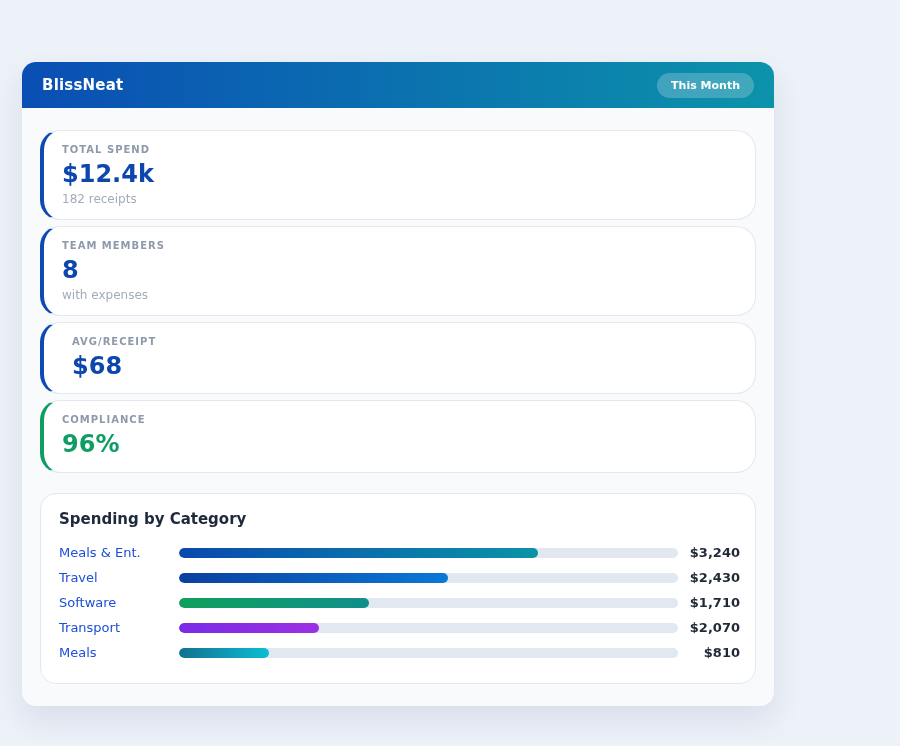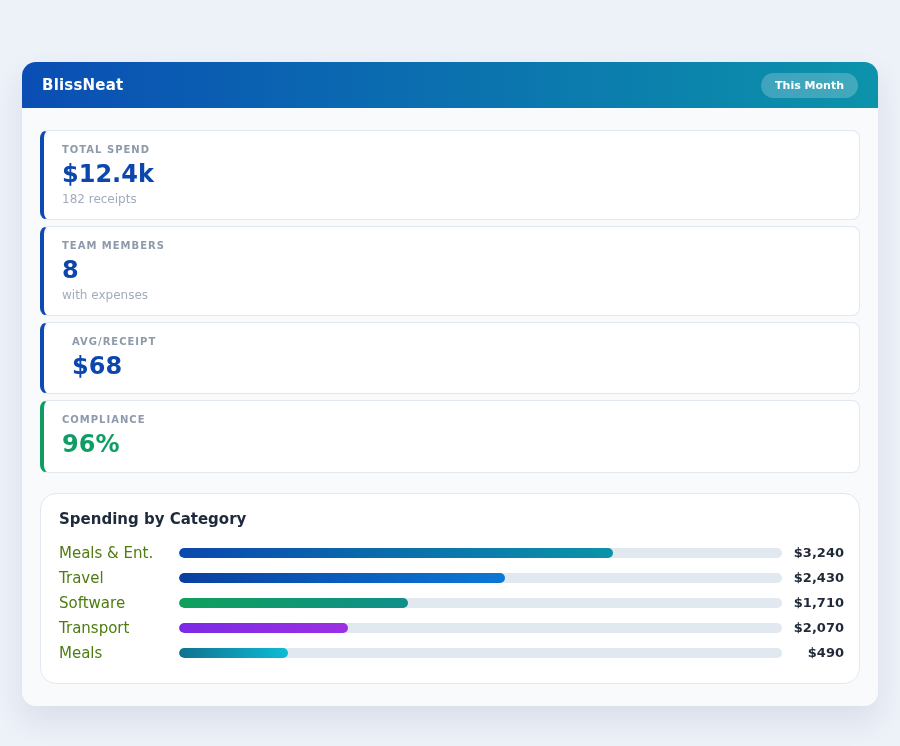--- a/index.html
+++ b/index.html
@@ -3,21 +3,21 @@
 <meta charset="utf-8">
 <style>
   * { box-sizing: border-box; margin: 0; padding: 0; }
   html, body { width: 900px; height: 746px; }
   body {
     background: #edf1f8;
     font-family: "DejaVu Sans", "Liberation Sans", sans-serif;
     overflow: hidden;
   }
   .app-panel {
-    width: 856px;
+    width: 752px;
     margin: 62px 22px;
     background: #f8fafc;
     border-radius: 14px;
     box-shadow: 0 14px 30px rgba(30, 60, 110, 0.10);
     overflow: hidden;
   }
   .app-header {
     height: 46px;
     background: linear-gradient(90deg, #0a4eb4, #0c93aa);
     display: flex;
@@ -42,21 +42,21 @@
     font-family: inherit;
     cursor: pointer;
   }
   .content {
     padding: 22px 18px 22px 18px;
   }
   .stat-card {
     background: #ffffff;
     border: 1px solid #e2e8f0;
     border-left: 4px solid #134fba;
-    border-radius: 8px;
+    border-radius: 20px;
     padding: 13px 18px;
     margin-bottom: 6px;
   }
   .stat-label {
     font-size: 10px;
     font-weight: bold;
     color: #8e99ab;
     letter-spacing: 1px;
   }
   .stat-value {
@@ -85,22 +85,22 @@
     margin-bottom: 12px;
   }
   .category-row {
     display: flex;
     align-items: center;
     height: 25px;
   }
   .category-label {
     width: 120px;
     flex: 0 0 120px;
-    font-size: 15px;
-    color: #4d7c0f;
+    font-size: 13px;
+    color: #1d4ed8;
   }
   .bar-track {
     flex: 1;
     height: 10px;
     border-radius: 5px;
     background: #e2e8f0;
     overflow: hidden;
     position: relative;
   }
   .bar-fill {
@@ -183,19 +183,19 @@
       <div class="bar-fill" style="width: 28%; background: linear-gradient(90deg, rgb(122, 42, 230), rgb(156, 48, 226));"></div>
     </div>
     <div class="category-value">$2,070</div>
   </div>
 
   <div class="category-row">
     <div class="category-label">Meals</div>
     <div class="bar-track" style="background: rgb(226, 232, 240);">
       <div class="bar-fill" style="width: 18%; background: linear-gradient(90deg, rgb(17, 113, 142), rgb(14, 188, 213));"></div>
     </div>
-    <div class="category-value">$490</div>
+    <div class="category-value">$810</div>
   </div>
 </div>
     </div>
 
   </div>
 </div>
 
 </body></html>

